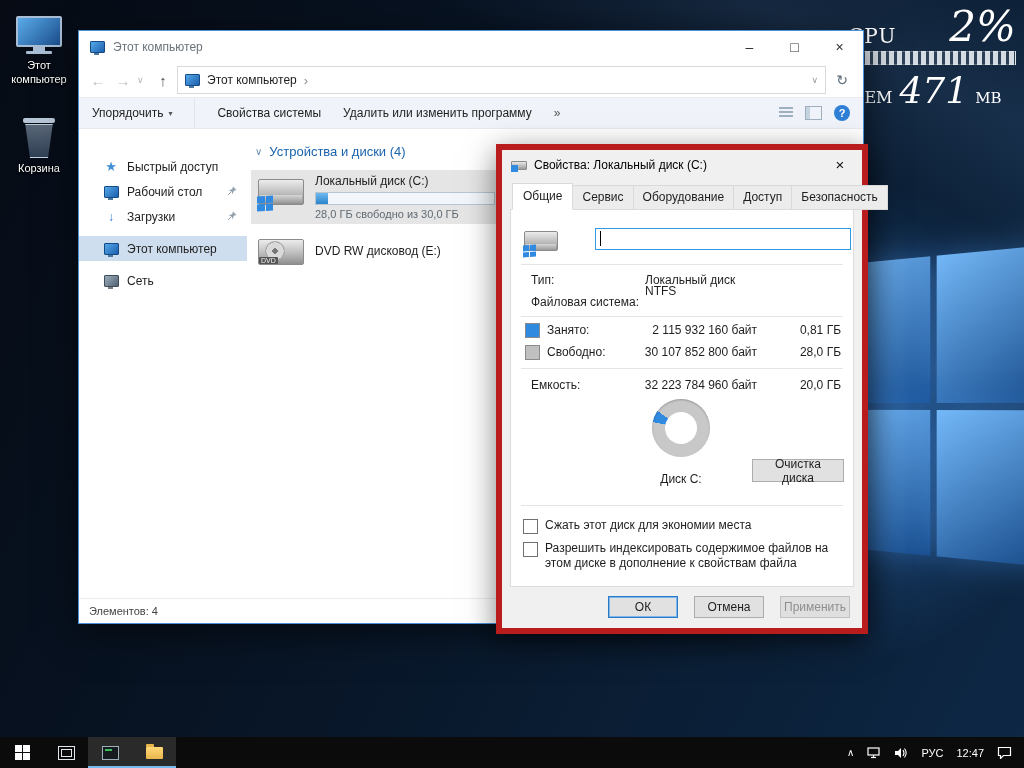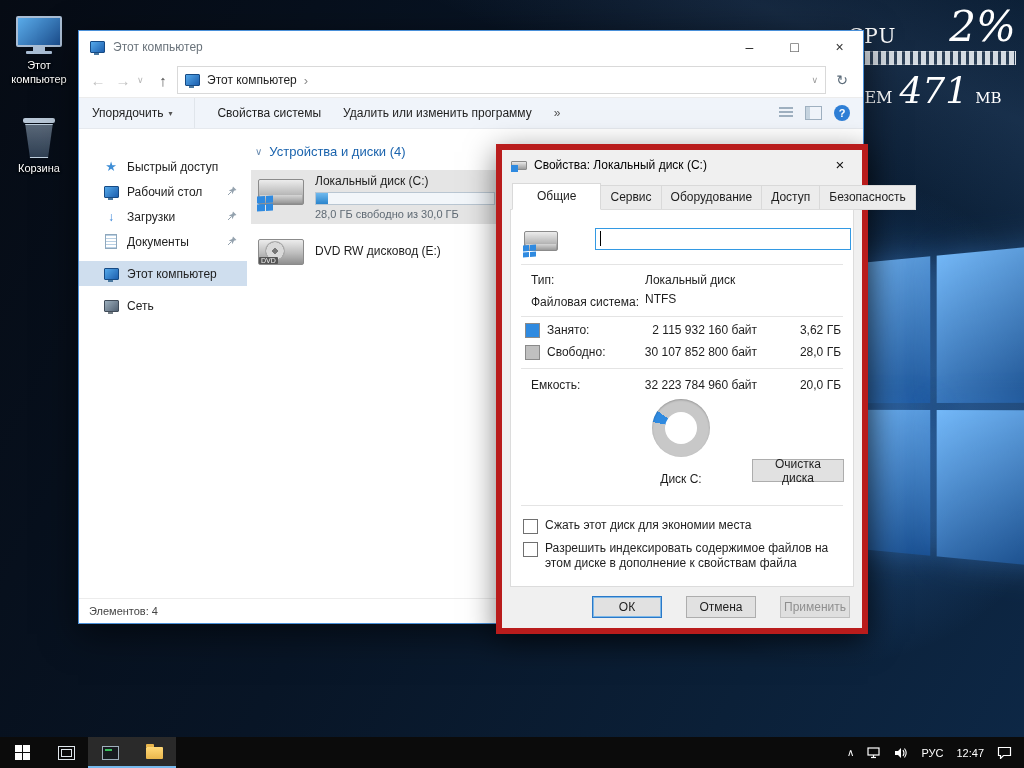--- a/index.html
+++ b/index.html
@@ -147,21 +147,21 @@
   .dlg-title-text{font-size:12px;color:#000;}
   .dlg-close{position:absolute;right:1px;top:1px;width:42px;height:27px;display:flex;
     align-items:center;justify-content:center;font-size:15px;color:#111;}
   .mini-hdd{width:16px;height:13px;position:relative;flex:none;}
   .mini-hdd::before{content:"";position:absolute;left:0;right:0;top:2px;bottom:2px;border:1px solid #8b8b8b;
     background:linear-gradient(#e8e8e8,#9c9c9c);border-radius:1px;}
   .mini-hdd::after{content:"";position:absolute;left:0;bottom:0;width:7px;height:7px;
     background:conic-gradient(#2f8ae0 0 360deg);clip-path:polygon(0 0,45% 0,45% 100%,0 100%,0 55%,100% 55%,100% 45%,0 45%),polygon(0 0,100% 0,100% 100%,0 100%);background:#2f8ae0;}
   .tabs{position:absolute;left:10px;top:33px;display:flex;align-items:flex-end;}
   .tab{padding:4px 9px 5px;font-size:12px;border:1px solid #d9d9d9;background:#ececec;margin-right:-1px;color:#1e1e1e;}
-  .tab.active{background:#fff;border-bottom-color:#fff;position:relative;z-index:3;padding:5px 24px 6px;}
+  .tab.active{background:#fff;border-bottom-color:#fff;position:relative;z-index:3;padding:5px 10px 6px;}
   .page{position:absolute;left:8px;right:8px;top:59px;height:376px;background:#fff;border:1px solid #dcdcdc;}
   .page .sep{position:absolute;left:10px;right:10px;border-top:1px solid #e4e4e4;}
   .drow-icon{position:absolute;left:12px;top:16px;}
   .name-input{position:absolute;left:84px;top:18px;width:246px;height:20px;border:1px solid #3399e3;
     font-size:12px;font-family:inherit;padding:0 4px;outline:none;}
   .caret{position:absolute;left:89px;top:21px;width:1px;height:15px;background:#000;animation:blink 1s steps(1) infinite;}
   @keyframes blink{50%{opacity:0;}}
   .frow{position:absolute;left:20px;font-size:12px;color:#1e1e1e;}
   .fval{position:absolute;left:134px;font-size:12px;color:#1e1e1e;}
   .sw{position:absolute;left:14px;width:13px;height:13px;border:1px solid #8a8a8a;}
@@ -174,21 +174,21 @@
     background:conic-gradient(#c8c8c8 0 282deg,#2f8ae0 282deg 306deg,#c8c8c8 306deg 360deg);
     box-shadow:inset 0 1px 2px rgba(0,0,0,.25);}
   .donut::after{content:"";position:absolute;inset:13px;background:#fff;border-radius:50%;}
   .disk-label{position:absolute;left:120px;top:262px;width:100px;text-align:center;font-size:12px;}
   .btn{display:inline-flex;align-items:center;justify-content:center;height:22px;
     background:#e1e1e1;border:1px solid #adadad;font-size:12px;font-family:inherit;color:#1e1e1e;}
   .cleanup-btn{position:absolute;left:241px;top:249px;width:92px;height:23px;}
   .cbrow{position:absolute;left:12px;right:10px;display:flex;gap:7px;align-items:flex-start;}
   .cb{width:13px;height:13px;border:1px solid #707070;background:#fff;flex:none;margin-top:1px;}
   .cb-label{font-size:12px;line-height:1.22;}
-  .btn-row{position:absolute;right:12px;top:446px;display:flex;gap:24px;}
+  .btn-row{position:absolute;right:12px;top:446px;display:flex;gap:16px;}
   .btn-row .btn{width:70px;}
   .btn.default{border:1px solid #2a78c8;box-shadow:0 0 0 1px #7db8e8 inset;}
   .btn.disabled{background:#dfdfdf;border-color:#c0c0c0;color:#8f8f8f;}
 
   
   .taskbar{position:absolute;left:0;right:0;bottom:0;height:31px;background:#0b0b0b;display:flex;
     align-items:center;z-index:50;color:#fff;}
   .tb-btn{width:44px;height:31px;display:flex;align-items:center;justify-content:center;flex:none;}
   .tb-btn.open{background:rgba(255,255,255,.13);box-shadow:inset 0 -2px 0 #76b9ed;}
   .flag-sm{display:grid;grid-template-columns:7px 7px;grid-template-rows:7px 7px;gap:1px;}
@@ -304,30 +304,20 @@
         </svg>
       </div>
       <div class="side-item">
         <span class="ic ic-down">↓</span>
         <span>Загрузки</span>
         <svg class="pin" width="10" height="10" viewBox="0 0 10 10">
           <path d="M6 0.5 L9.5 4 L7 4.8 L5.4 8.2 L4.6 5.4 L1.8 4.6 L5.2 3 Z" fill="#94a2ae"></path>
           <line x1="4.4" y1="5.6" x2="1" y2="9" stroke="#94a2ae" stroke-width="1"></line>
         </svg>
       </div>
-      <div class="side-item">
-        <span class="ic">
-            <span class="ic-doc"></span>
-          </span>
-        <span>Документы</span>
-        <svg class="pin" width="10" height="10" viewBox="0 0 10 10">
-          <path d="M6 0.5 L9.5 4 L7 4.8 L5.4 8.2 L4.6 5.4 L1.8 4.6 L5.2 3 Z" fill="#94a2ae"></path>
-          <line x1="4.4" y1="5.6" x2="1" y2="9" stroke="#94a2ae" stroke-width="1"></line>
-        </svg>
-      </div>
       <div class="side-item gap selected">
         <span class="ic">
             <span class="mini-pc"></span>
           </span>
         <span>Этот компьютер</span>
       </div>
       <div class="side-item gap">
         <span class="ic">
             <span class="mini-pc gray-pc"></span>
           </span>
@@ -413,27 +403,27 @@
           </div>
       </div>
     </div>
     <input class="name-input" value="" style="">
     <span class="caret"></span>
     <div class="sep" style="top:54px;"></div>
 
     <span class="frow" style="top:63px;">Тип:</span>
     <span class="fval" style="top:63px;">Локальный диск</span>
     <span class="frow" style="top:85px;">Файловая система:</span>
-    <span class="fval" style="top:82px;">NTFS</span>
+    <span class="fval" style="top:74px;">NTFS</span>
     <div class="sep" style="top:106px;"></div>
 
     <span class="sw used" style="top:113px;"></span>
     <span class="ulabel" style="top:113px;">Занято:</span>
     <span class="ubytes" style="top:113px;">2 115 932 160 байт</span>
-    <span class="usize" style="top:113px;">3,62 ГБ</span>
+    <span class="usize" style="top:113px;">0,81 ГБ</span>
 
     <span class="sw free" style="top:135px;"></span>
     <span class="ulabel" style="top:135px;">Свободно:</span>
     <span class="ubytes" style="top:135px;">30 107 852 800 байт</span>
     <span class="usize" style="top:135px;">28,0 ГБ</span>
     <div class="sep" style="top:158px;"></div>
 
     <span class="ulabel" style="left:20px;top:168px;">Емкость:</span>
     <span class="ubytes" style="top:168px;">32 223 784 960 байт</span>
     <span class="usize" style="top:168px;">20,0 ГБ</span>

